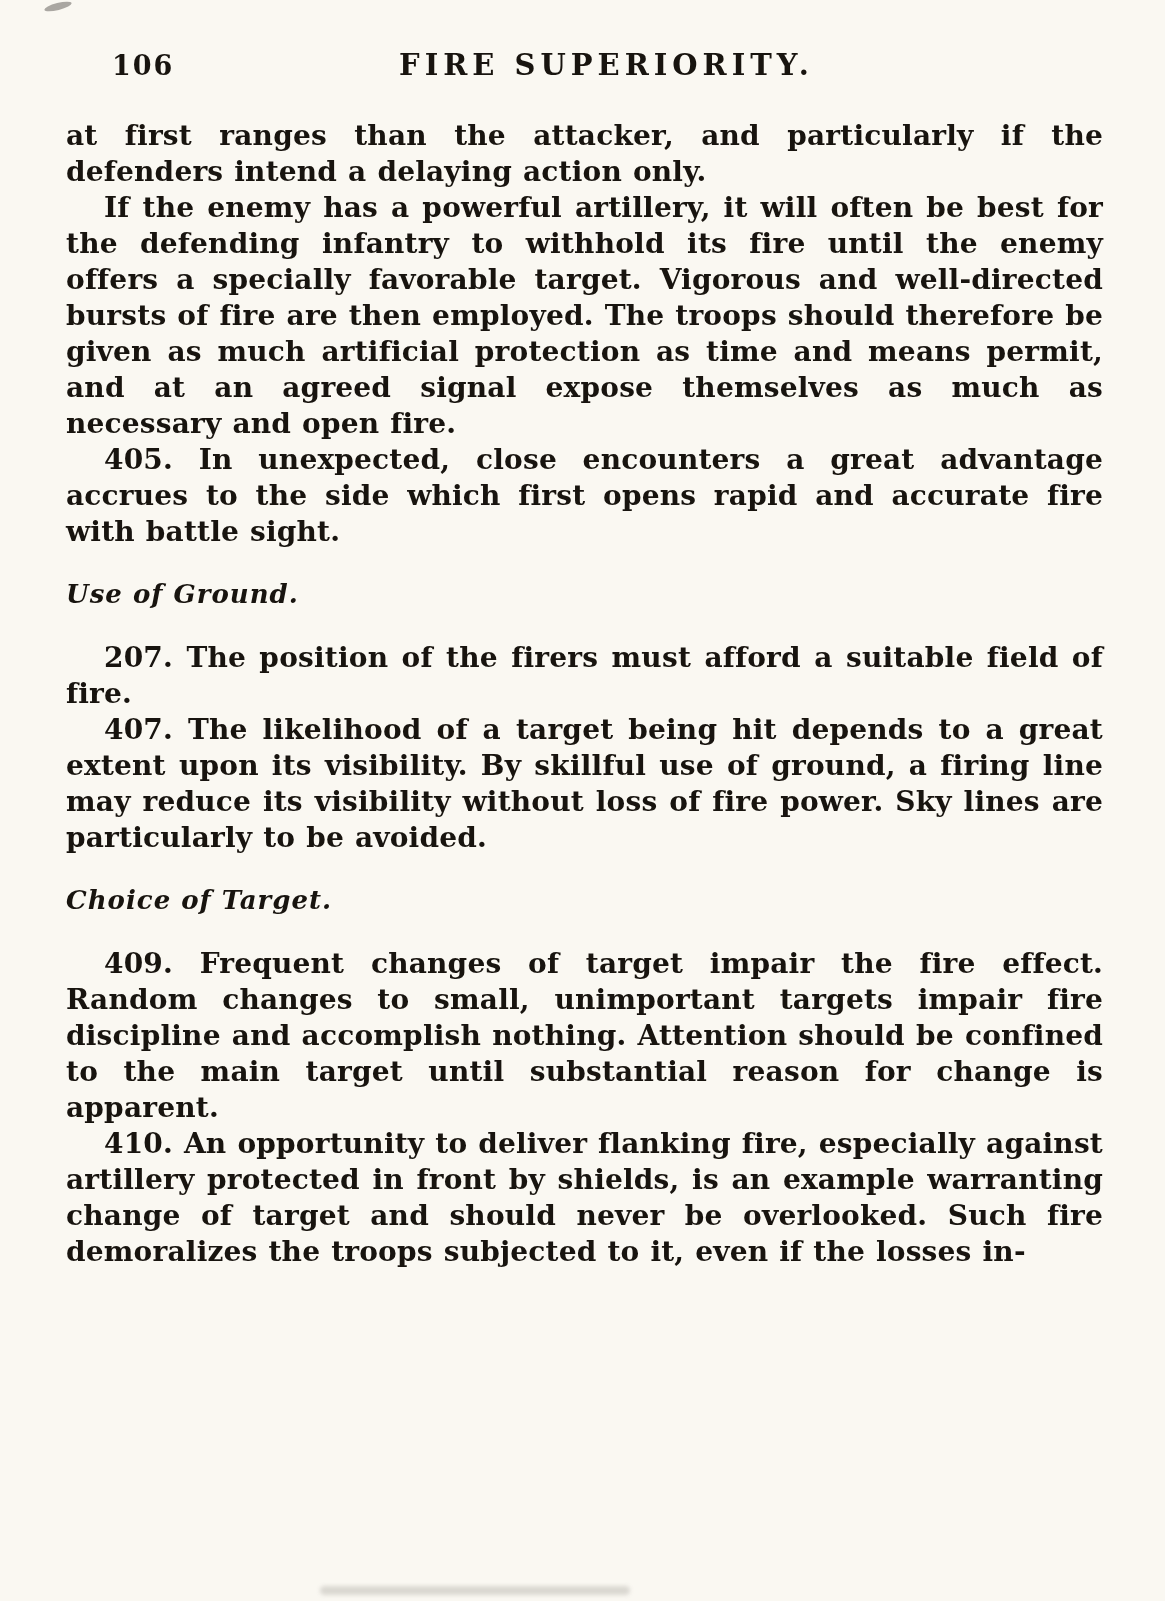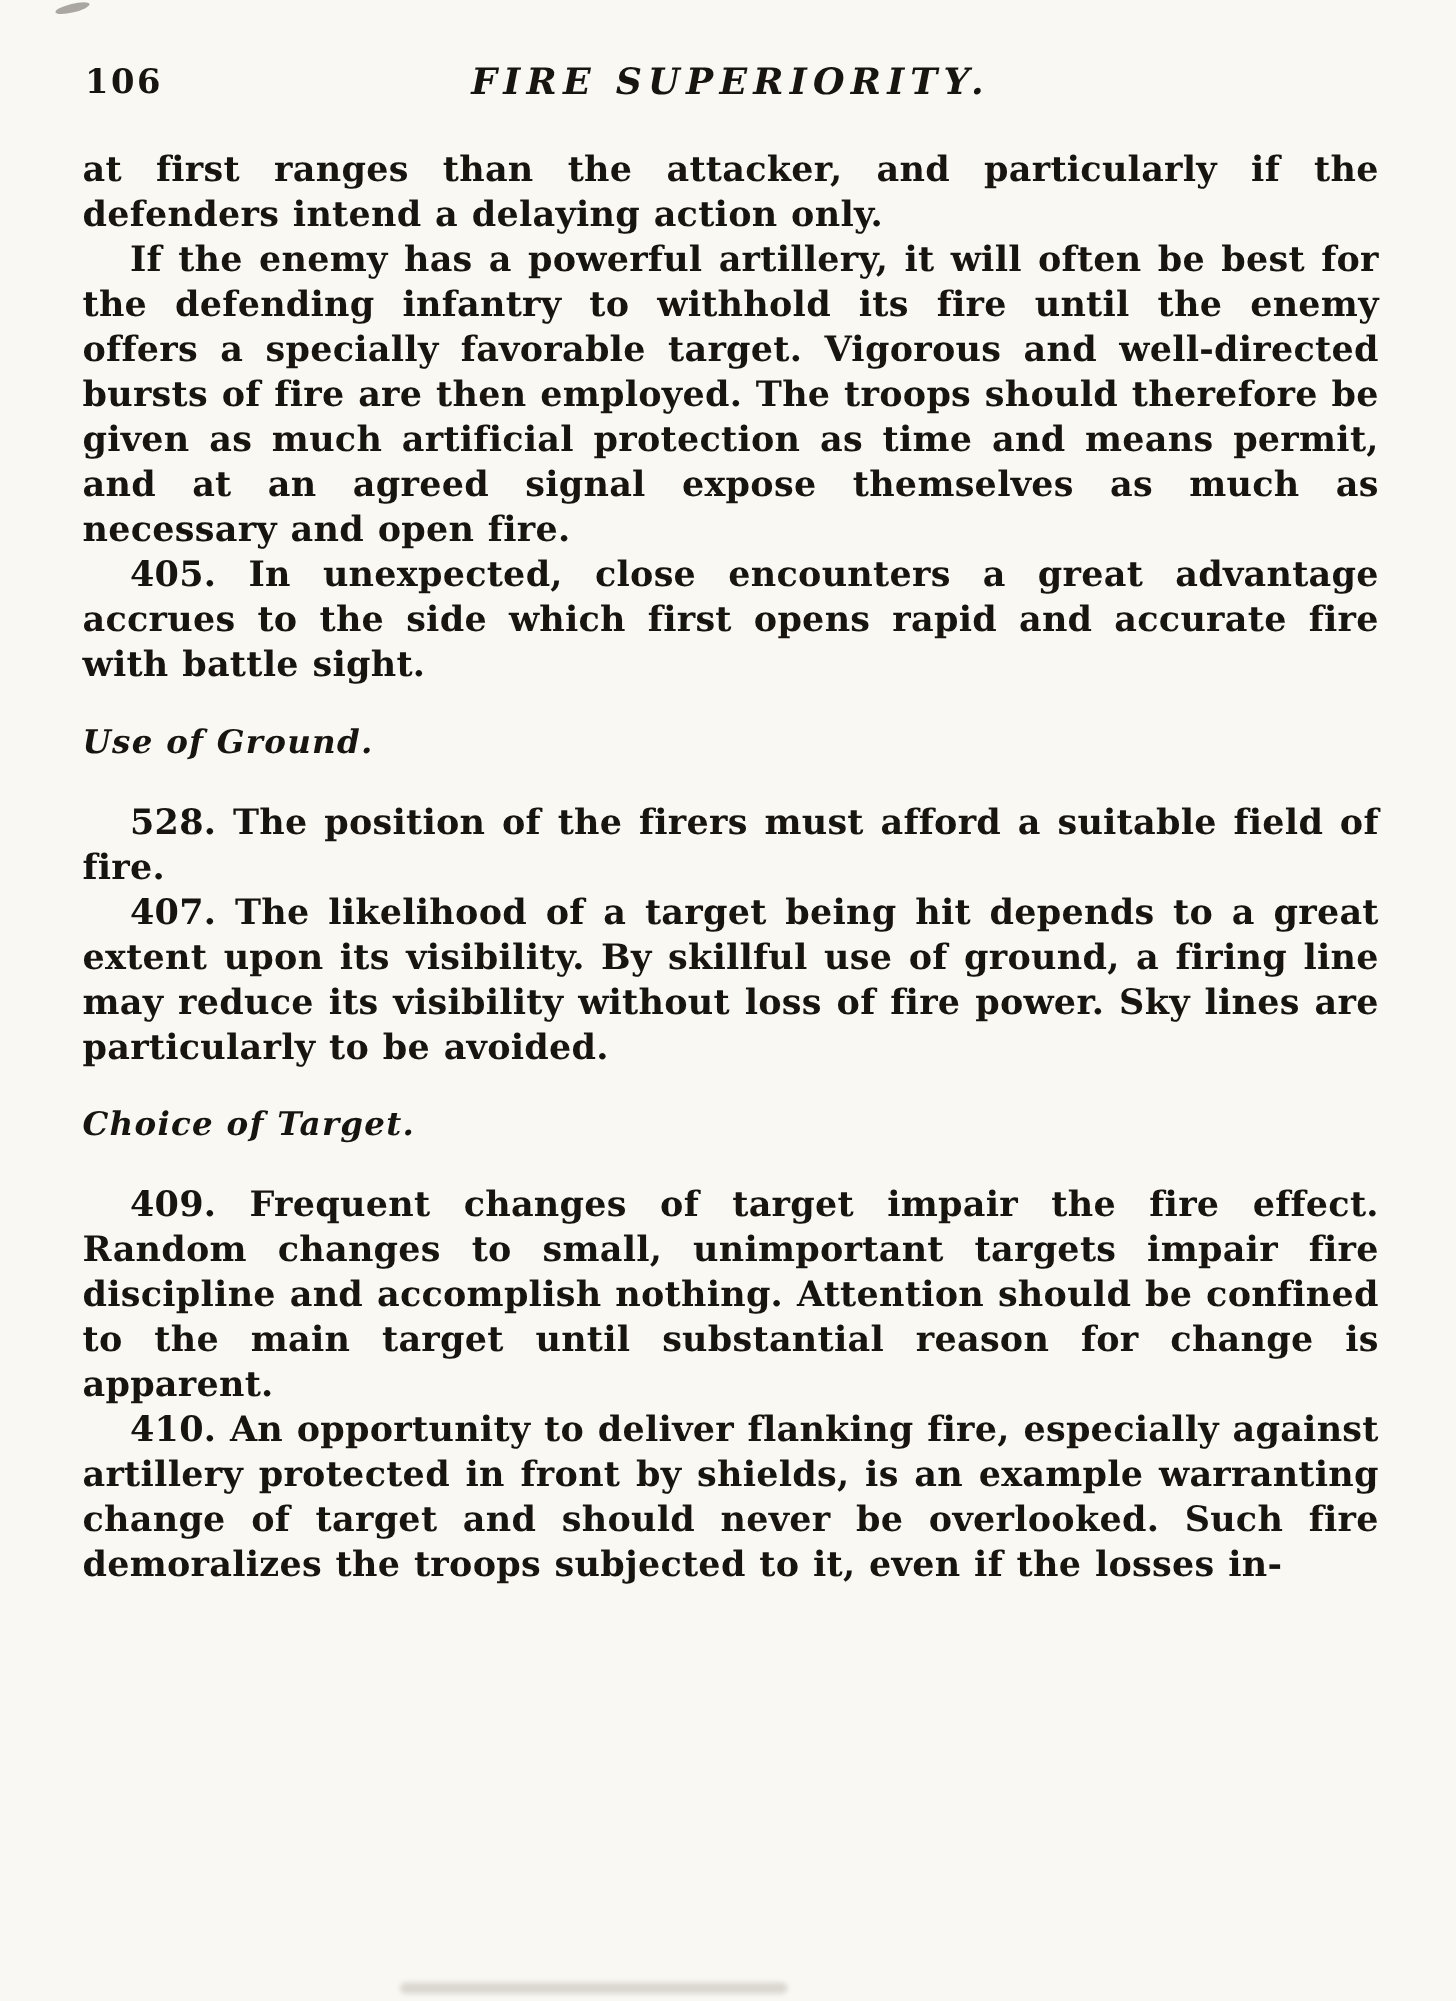--- a/index.html
+++ b/index.html
@@ -8,29 +8,29 @@
     width: 1165px;
     height: 1601px;
     background: #faf8f2;
     font-family: "DejaVu Serif", "Liberation Serif", serif;
     color: #18140f;
     overflow: hidden;
     position: relative;
   }
   .page { padding: 48px 62px 0 66px; }
 
-  .page-header { position: relative; height: 42px; margin-bottom: 28px; }
+  .page-header { position: relative; height: 42px; margin-bottom: 28px; margin-left: 44px; }
   .page-number {
     position: absolute; left: 2px; top: 2px;
     font-size: 27px; font-weight: bold; letter-spacing: 2px;
   }
   .running-title {
     position: absolute; left: 0; right: 0; top: 0;
     text-align: center;
-    font-size: 29px; font-weight: bold; letter-spacing: 5px; font-style: italic;
+    font-size: 29px; font-weight: bold; letter-spacing: 5px;
   }
 
   .text-body p.para {
     margin: 0;
     font-size: 28px;
     line-height: 36px;
     font-weight: bold;
     text-align: justify;
     letter-spacing: 0.2px;
     word-spacing: 1px;
@@ -68,21 +68,21 @@
   <div class="page-header">
     <span class="page-number">106</span>
     <span class="running-title">FIRE SUPERIORITY.</span>
   </div>
 
   <div class="text-body">
       <p class="para">at first ranges than the attacker, and particularly if the defenders intend a delaying action only.</p>
       <p class="para indent">If the enemy has a powerful artillery, it will often be best for the defending infantry to withhold its fire until the enemy offers a specially favorable target. Vigorous and well-directed bursts of fire are then employed. The troops should therefore be given as much artificial protection as time and means permit, and at an agreed signal expose themselves as much as necessary and open fire.</p>
       <p class="para indent"><span class="para-number">405.</span> In unexpected, close encounters a great advantage accrues to the side which first opens rapid and accurate fire with battle sight.</p>
       <h3 class="section-heading">Use of Ground.</h3>
-      <p class="para indent"><span class="para-number">528.</span> The position of the firers must afford a suitable field of fire.</p>
+      <p class="para indent"><span class="para-number">207.</span> The position of the firers must afford a suitable field of fire.</p>
       <p class="para indent"><span class="para-number">407.</span> The likelihood of a target being hit depends to a great extent upon its visibility. By skillful use of ground, a firing line may reduce its visibility without loss of fire power. Sky lines are particularly to be avoided.</p>
       <h3 class="section-heading">Choice of Target.</h3>
       <p class="para indent"><span class="para-number">409.</span> Frequent changes of target impair the fire effect. Random changes to small, unimportant targets impair fire discipline and accomplish nothing. Attention should be confined to the main target until substantial reason for change is apparent.</p>
       <p class="para indent"><span class="para-number">410.</span> An opportunity to deliver flanking fire, especially against artillery protected in front by shields, is an example warranting change of target and should never be overlooked. Such fire demoralizes the troops subjected to it, even if the losses in-</p>
     </div>
 </div>
 
 <div class="artifact speck-top"></div>
 <div class="artifact smudge-bottom"></div>
 

